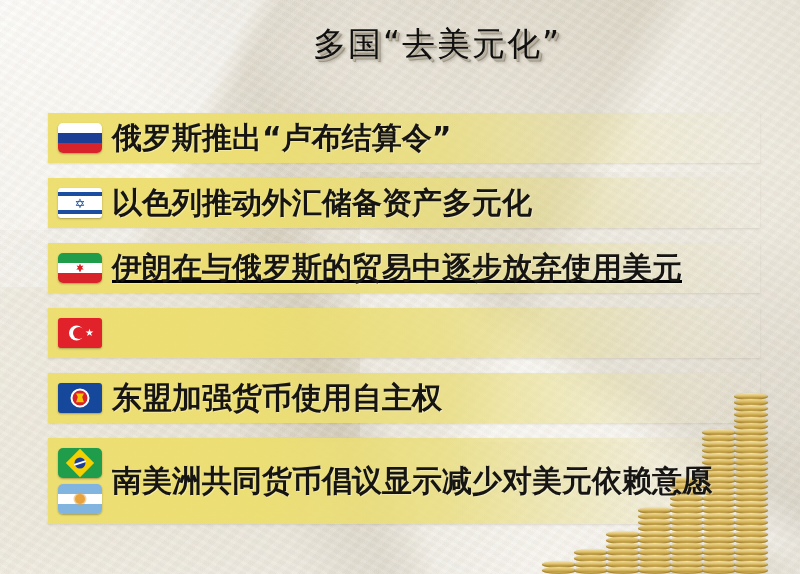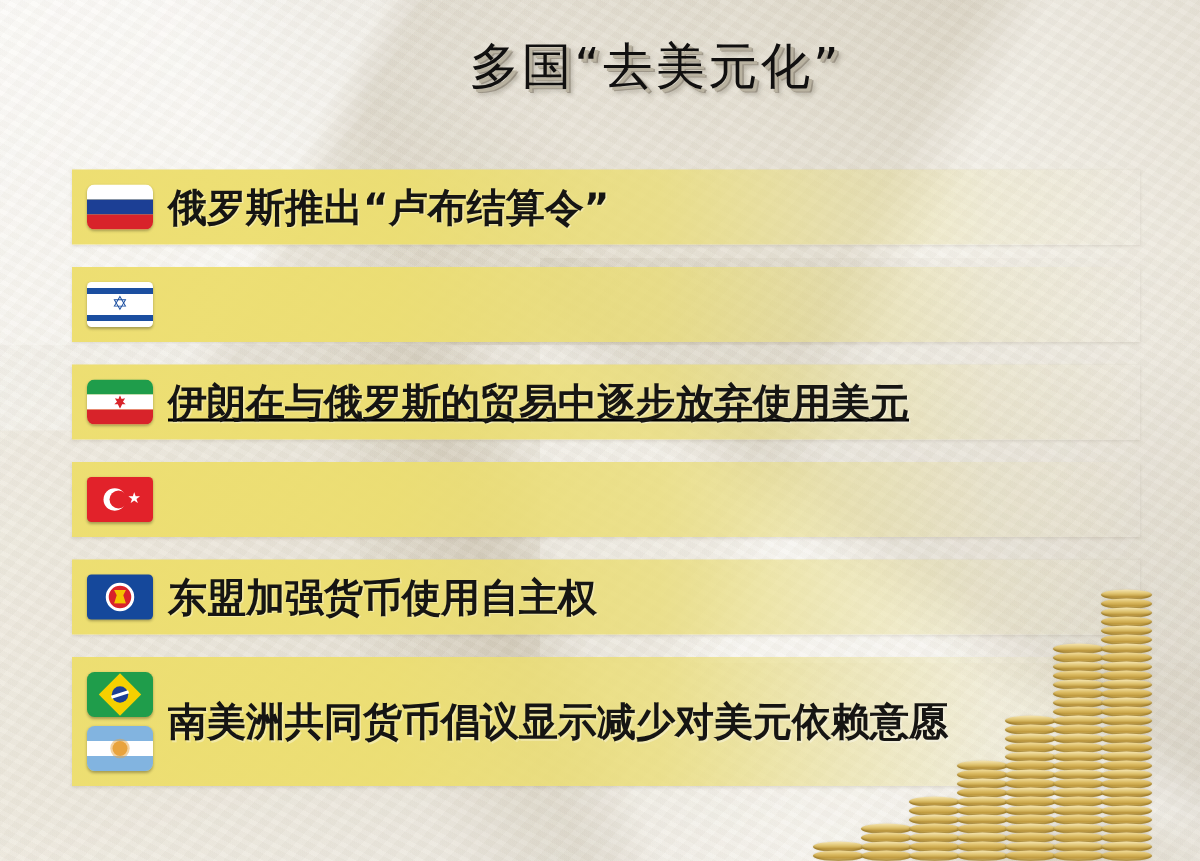--- a/index.html
+++ b/index.html
@@ -68,21 +68,21 @@
         rgba(225,218,160,0.0) 100%);
     box-shadow:0 1px 2px rgba(120,112,95,0.18);
   }
   .row .flagwrap{
     position:relative;z-index:2;margin-left:10px;
     display:flex;flex-direction:column;justify-content:center;gap:6px;
   }
   .row .label{
     position:relative;z-index:2;margin-left:10px;
     font-family:"DejaVu Sans","Liberation Sans",sans-serif;
-    font-weight:bold;font-size:26px;color:#161513;
+    font-weight:bold;font-size:30px;color:#161513;
     letter-spacing:0px;white-space:nowrap;
     text-shadow:1px 1px 0 rgba(255,255,255,0.35);
   }
   #row-1{top:113px;} #row-2{top:178px;} #row-3{top:243px;text-decoration:underline;}
   #row-4{top:308px;} #row-5{top:373px;}
   #row-6{top:438px;height:86px;}
   #row-6 .bar{width:712px;}
 
   
   .flag{
@@ -190,20 +190,21 @@
 
   <div class="row" id="row-2">
     <div class="bar"></div>
     <div class="flagwrap">
       <div class="flag f-il sq">
         <div class="stripe s1"></div>
           <div class="stripe s2"></div>
         <div class="star">✡</div>
       </div>
     </div>
+    <div class="label">以色列推动外汇储备资产多元化</div>
   </div>
 
   <div class="row" id="row-3">
     <div class="bar"></div>
     <div class="flagwrap">
       <div class="flag f-ir">
         <div class="stripe s1"></div>
           <div class="stripe s2"></div>
           <div class="stripe s3"></div>
         <div class="emb"></div>

